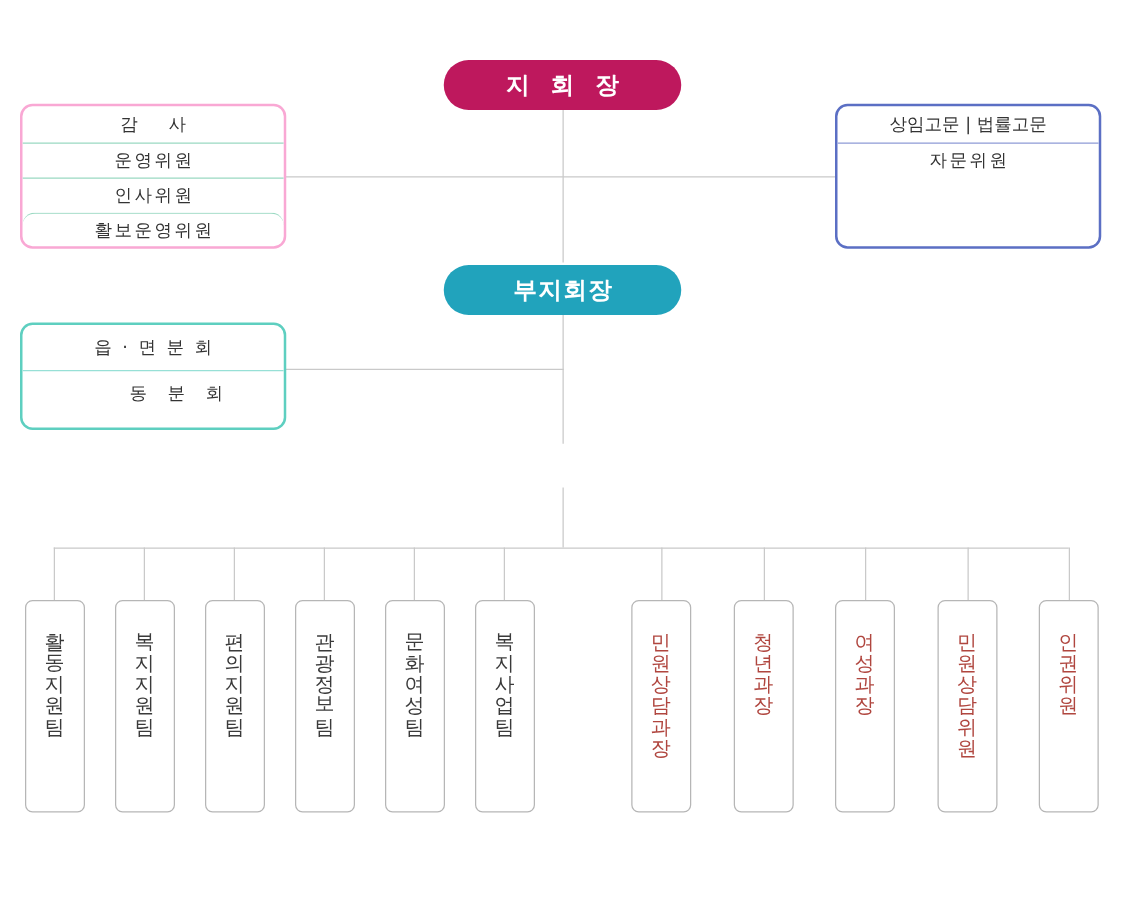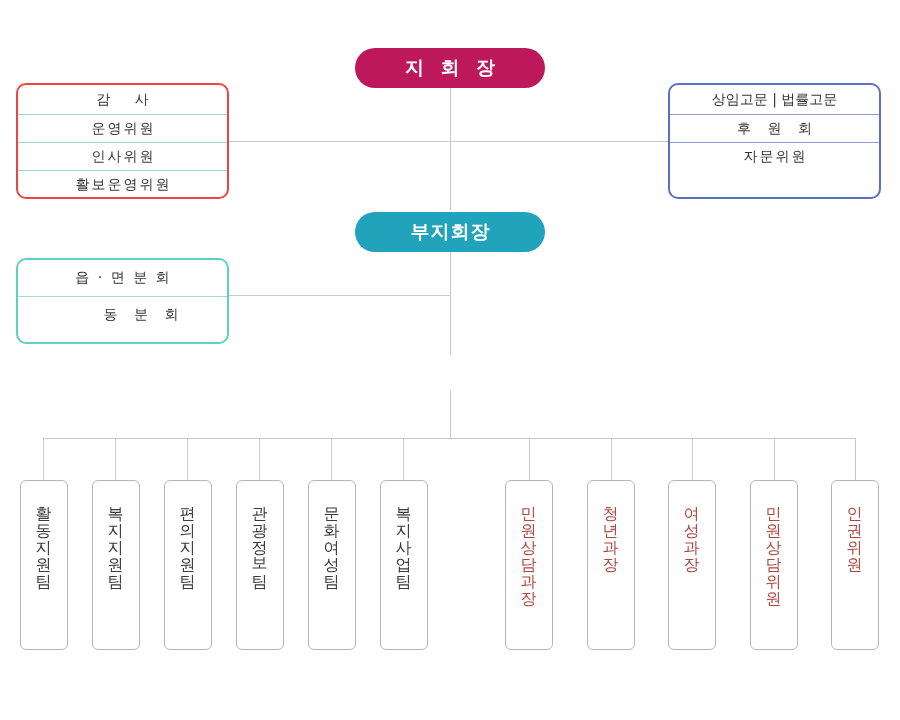--- a/index.html
+++ b/index.html
@@ -59,21 +59,21 @@
   .listbox .row {
     display: flex;
     align-items: center;
     justify-content: center;
     font-size: 14px;
     color: #333333;
     box-sizing: border-box;
   }
   .listbox .row + .row { border-top: 1px solid; }
 
-  .listbox.green        { border: 2px solid #ef4444; }
+  .listbox.green        { border: 2px solid #f9a8d4; }
   .listbox.green .row + .row { border-top-color: #9ad9c2; }
   .listbox.teal         { border: 2px solid #5ecfc0; }
   .listbox.teal .row + .row  { border-top-color: #97e0d6; padding-left: 37px; }
   .listbox.indigo       { border: 2px solid #5b6fc4; }
   .listbox.indigo .row + .row{ border-top-color: #8e9bd6; }
 
   .sp1 { letter-spacing: 10px; text-indent: 10px; }
   .sp2 { letter-spacing: 6px;  text-indent: 6px;  }
   .sp3 { letter-spacing: 2px;  text-indent: 2px;  }
 
@@ -135,32 +135,29 @@
   <div class="listbox green" style="left:16px; top:83px; width:213px; height:116px;">
     <div class="row sp1" style="height:29px;">
       <span>감    사</span>
     </div>
     <div class="row sp3" style="height:28px;">
       <span>운영위원</span>
     </div>
     <div class="row sp3" style="height:28px;">
       <span>인사위원</span>
     </div>
-    <div class="row sp3" style="height:28px;">
+    <div class="row sp3" style="height:28px;border-radius:10px;">
       <span>활보운영위원</span>
     </div>
   </div>
 
   <div class="listbox indigo" style="left:668px; top:83px; width:213px; height:116px;">
     <div class="row" style="height:29px;">
       <span>상임고문 | 법률고문</span>
     </div>
-    <div class="row sp2" style="height:28px;">
-      <span>후 원 회</span>
-    </div>
     <div class="row sp3" style="height:28px;">
       <span>자문위원</span>
     </div>
   </div>
 
   <div class="listbox teal" style="left:16px; top:258px; width:213px; height:86px;">
     <div class="row sp3" style="height:36px;">
       <span>읍 · 면 분 회</span>
     </div>
     <div class="row sp2" style="height:36px;">

